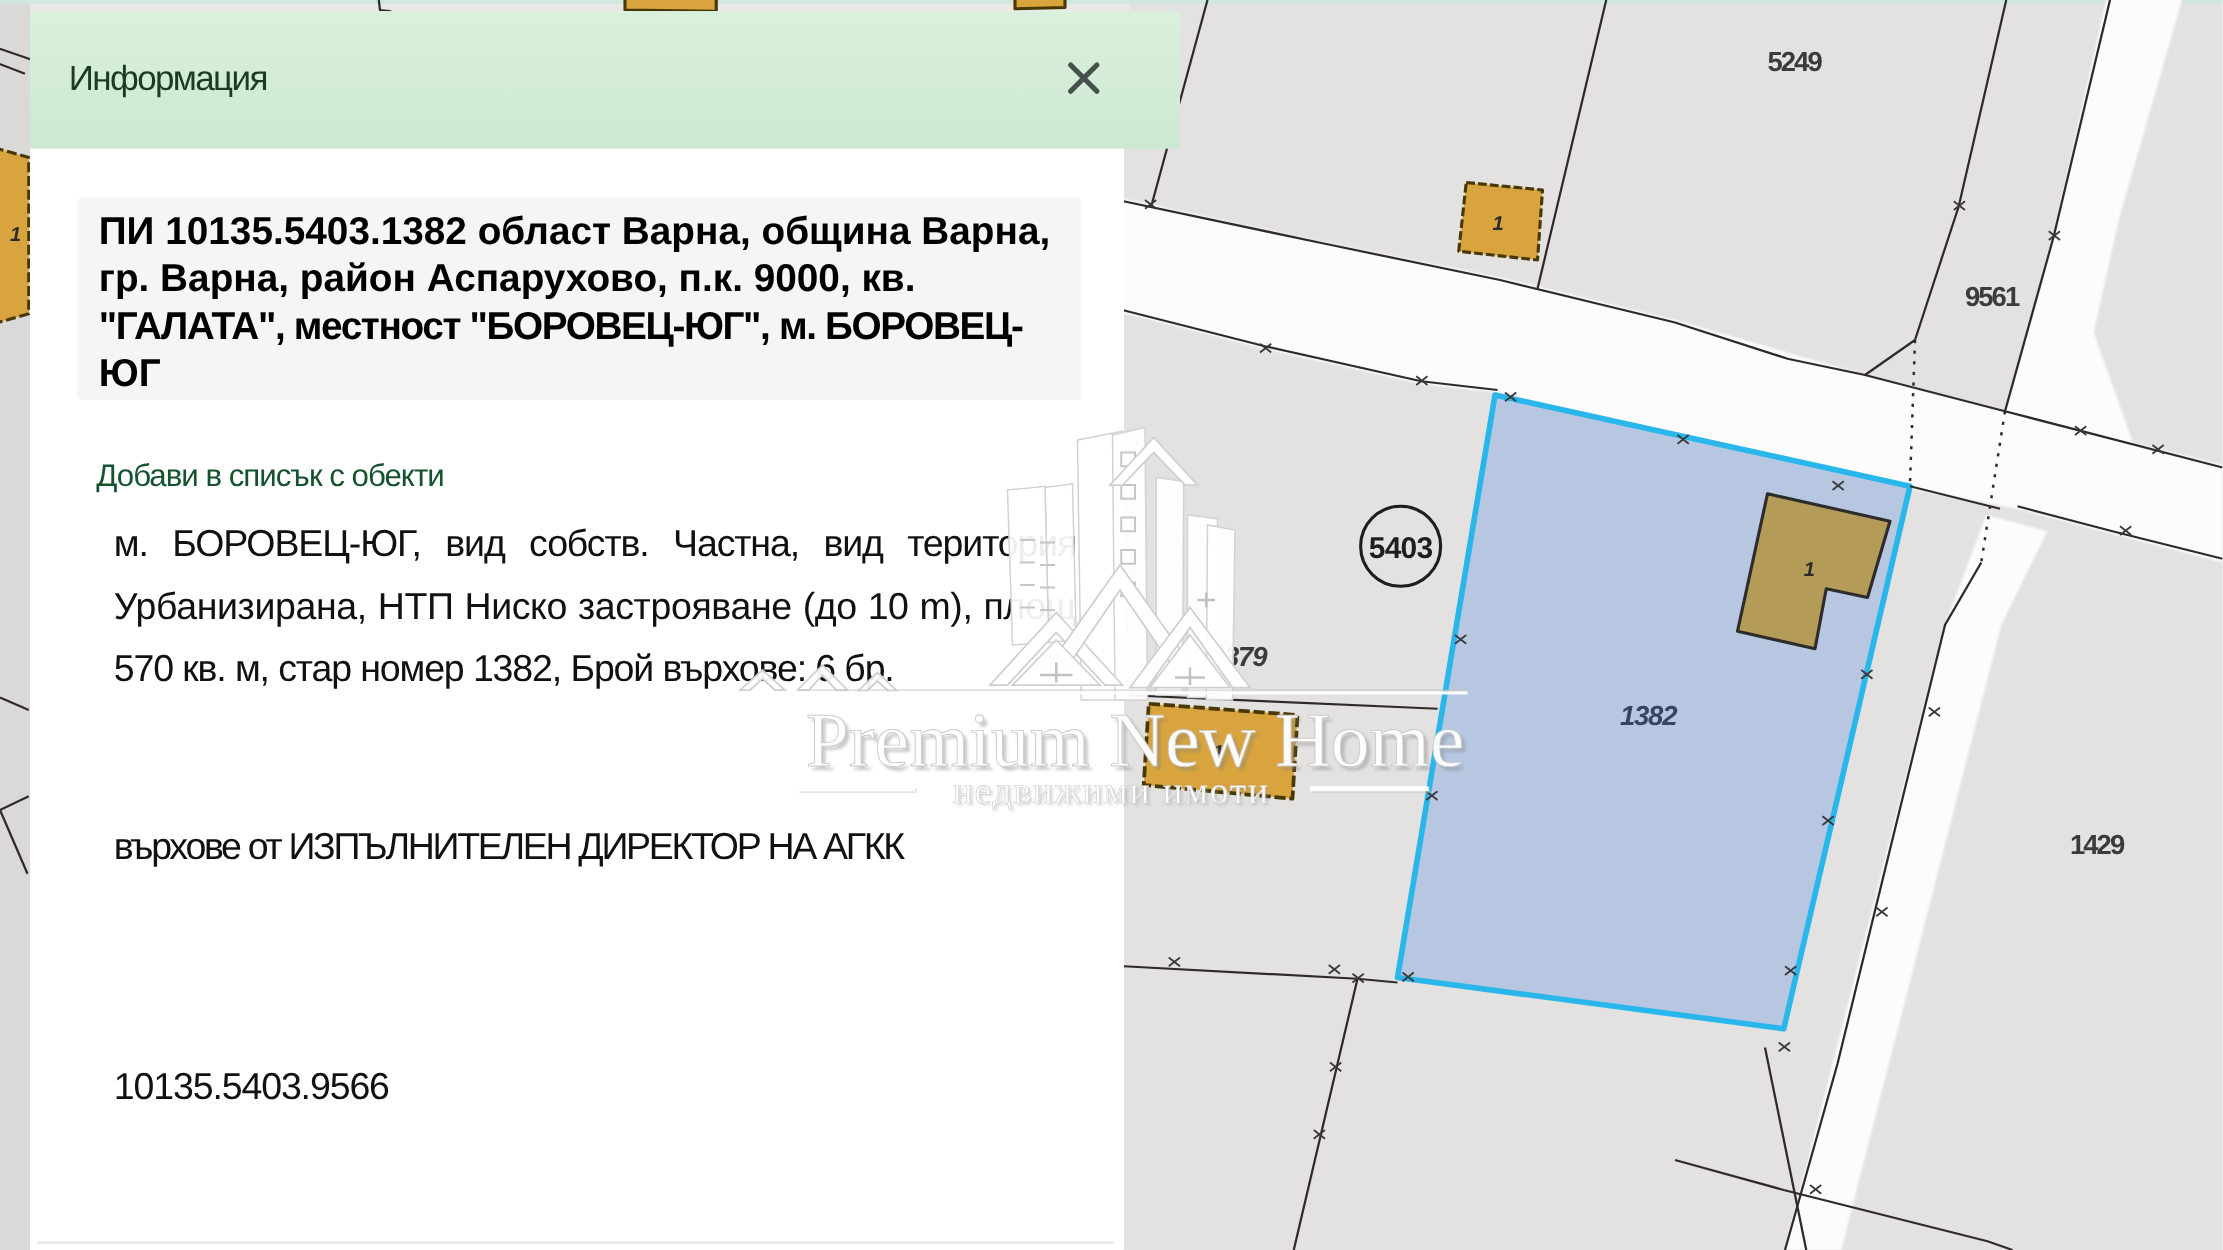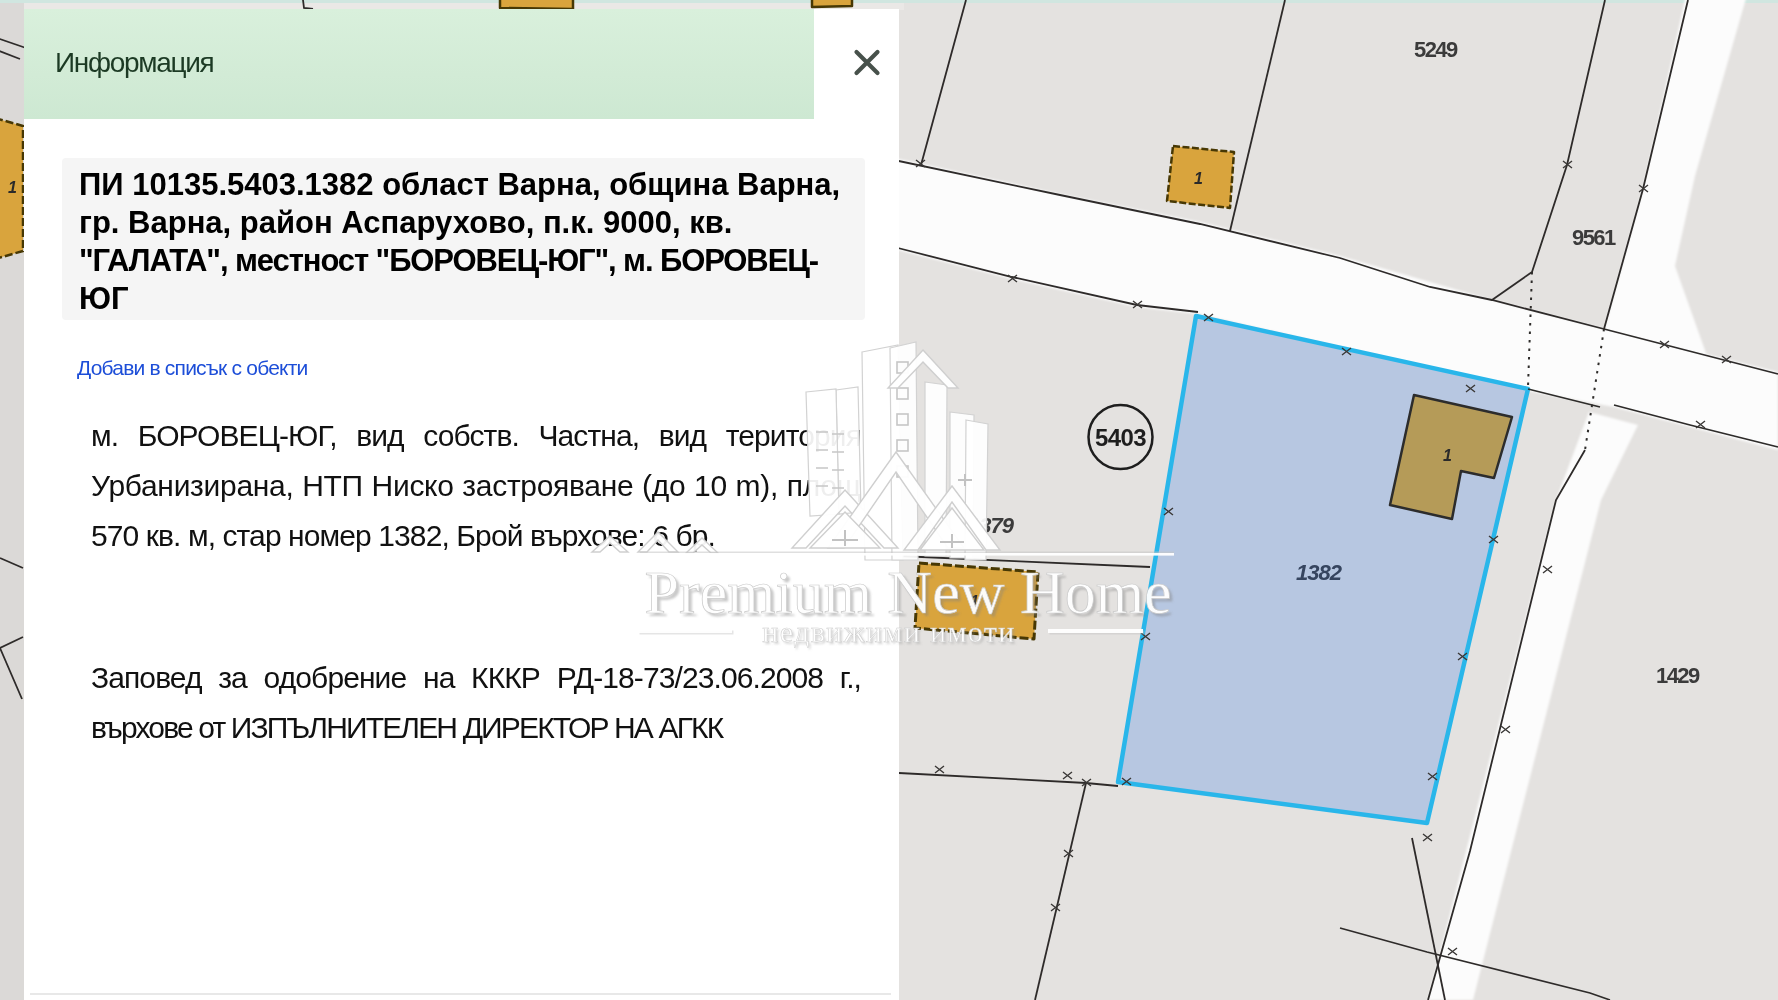--- a/index.html
+++ b/index.html
@@ -1,28 +1,28 @@
 <!DOCTYPE html>
 <html><head>
 <meta charset="utf-8">
 <style>
   html,body{margin:0;padding:0;}
   body{width:1778px;height:1000px;position:relative;overflow:hidden;background:#ffffff;
        font-family:"Liberation Sans", sans-serif;}
   #map{position:absolute;left:0;top:0;}
   #panel{position:absolute;left:24px;top:9px;width:875px;height:989px;background:#ffffff;}
-  #phead{position:absolute;left:0;top:0;width:790px;height:110px;
-         background:linear-gradient(180deg,#d9f0dc 0%,#d2ebd6 60%,#cde8d2 100%);}
+  #phead{position:absolute;left:0;top:0;width:880px;height:110px;
+         background:linear-gradient(180deg,#d9f0dc 0%,#d2ebd6 60%,#cde8d2 100%);padding-left:40px;}
   #ptitle{position:absolute;left:31px;top:38px;font-size:28px;letter-spacing:-1.3px;color:#1c3a24;}
   #pclose{position:absolute;left:823px;top:33px;width:40px;height:40px;}
   #pbody{position:absolute;left:0;top:110px;width:875px;height:914px;background:#fff;}
   .gbox{position:absolute;left:38px;top:39px;width:803px;height:162px;background:#f5f5f5;border-radius:4px;}
   .gboxtext{position:absolute;left:17px;top:8px;font-size:31px;font-weight:bold;color:#000;line-height:38px;white-space:nowrap;}
   .ls3{letter-spacing:-1.1px;}
-  #link{position:absolute;left:53px;top:237px;font-size:21px;letter-spacing:-0.8px;color:#1d4ed8;}
+  #link{position:absolute;left:53px;top:248px;font-size:25px;letter-spacing:-0.8px;color:#14532d;}
   .para{position:absolute;left:67px;width:770px;font-size:30px;letter-spacing:-0.9px;color:#111;line-height:50px;}
   .jline{text-align:justify;text-align-last:justify;height:50px;white-space:nowrap;}
   .nline{height:50px;white-space:nowrap;}
   #para1{top:292px;}
   #para2{top:534px;}
   #para3{top:726px;}
   .lsw{letter-spacing:-1.85px;}
   .lsn{letter-spacing:-0.3px;}
   .sbar{position:absolute;left:38px;width:803px;height:50px;background:#f6f6f6;border-top:2px solid #cccccc;}
   .sbar span{position:absolute;left:19px;top:13px;font-size:31px;font-weight:bold;color:#000;}
@@ -147,24 +147,24 @@
     <div class="gbox">
         <div class="gboxtext">ПИ 10135.5403.1382 област Варна, община Варна,<br>гр. Варна, район Аспарухово, п.к. 9000, кв.<br><span class="ls3">"ГАЛАТА", местност "БОРОВЕЦ-ЮГ", м. БОРОВЕЦ-</span><br>ЮГ</div>
       </div>
     <div id="link">Добави в списък с обекти</div>
     <div class="para" id="para1">
       <div class="jline">м. БОРОВЕЦ-ЮГ, вид собств. Частна, вид територия</div>
       <div class="jline lsn">Урбанизирана, НТП Ниско застрояване (до 10 m), площ</div>
       <div class="nline">570 кв. м, стар номер 1382, Брой върхове: 6 бр.</div>
     </div>
     <div class="para" id="para2">
-      <div class="jline">Заповед за одобрение на КККР РД-18-73/23.06.2008 г.,</div>
       <div class="nline lsw">върхове от ИЗПЪЛНИТЕЛЕН ДИРЕКТОР НА АГКК</div>
     </div>
     <div class="para" id="para3">
+      <div class="nline">10135.5403.9566</div>
     </div>
     <div id="botline"></div>
   </div>
 </div>
 <svg id="wm" width="1778" height="1000" viewBox="0 0 1778 1000">
 
   <g>
 
     <g fill="#ffffff" fill-opacity="0.93" stroke="#d2d2d2" stroke-width="1.2">
       <polygon points="836,390 858,387 861,512 839,514"></polygon>

